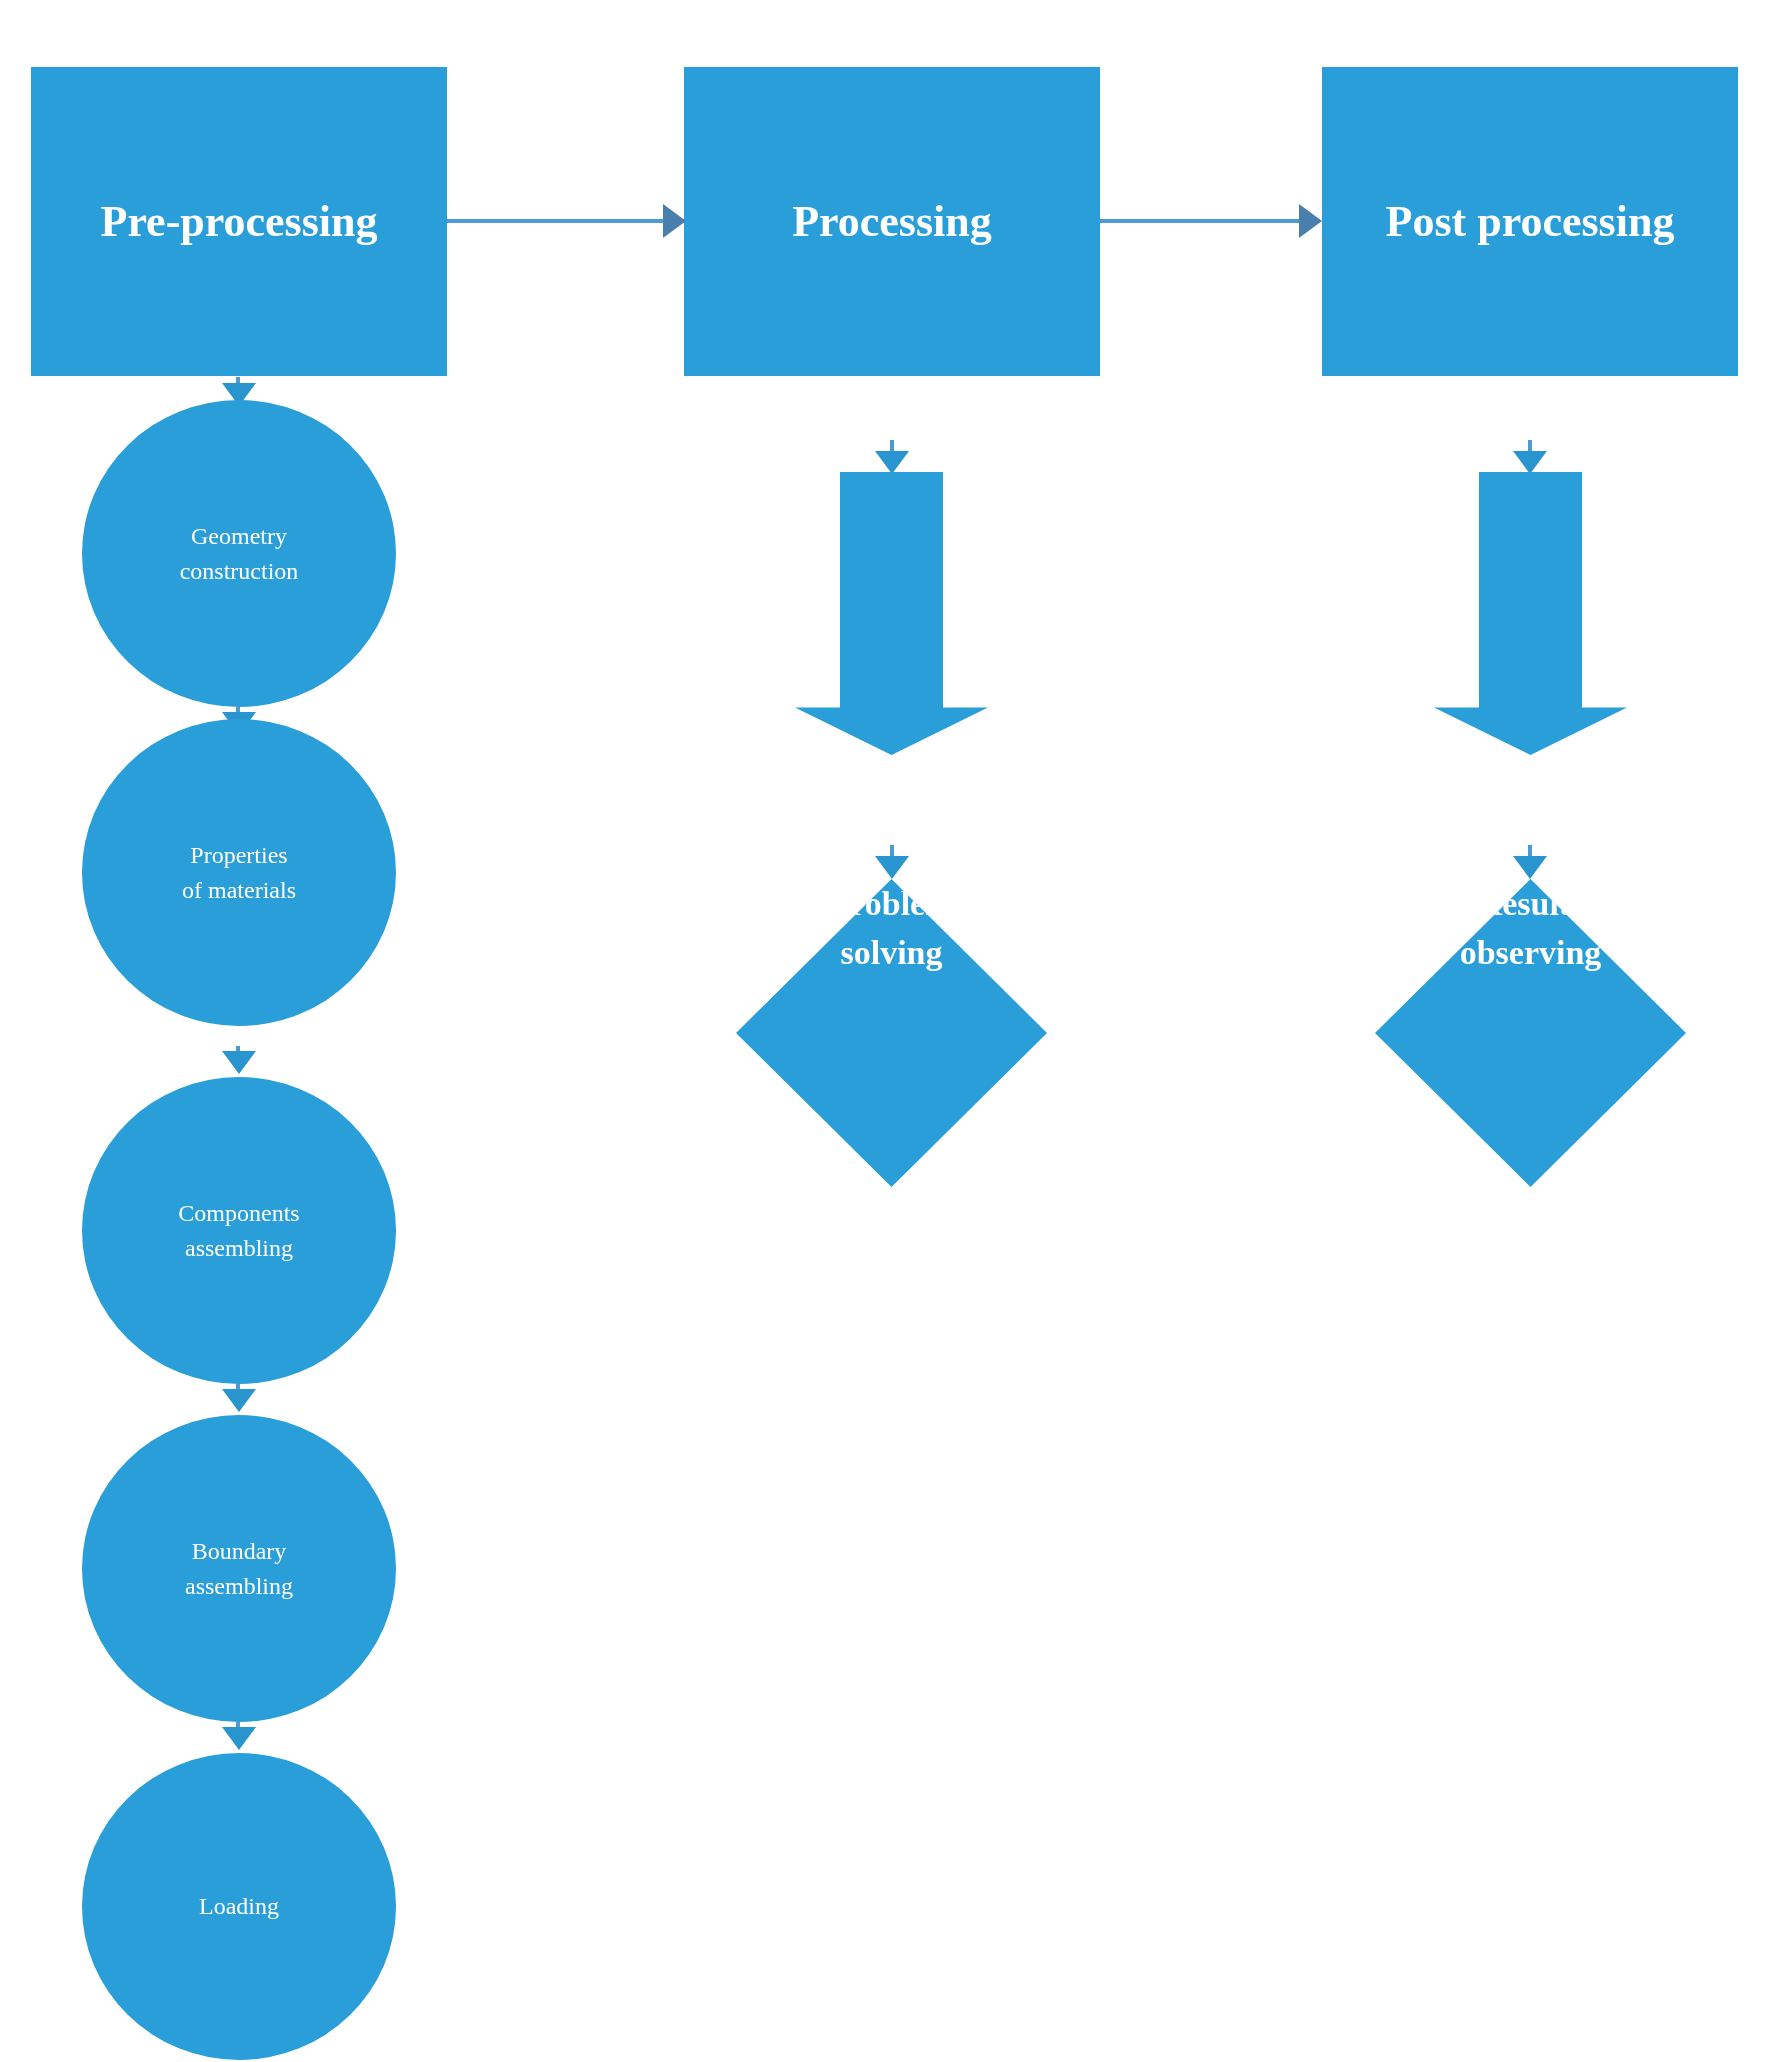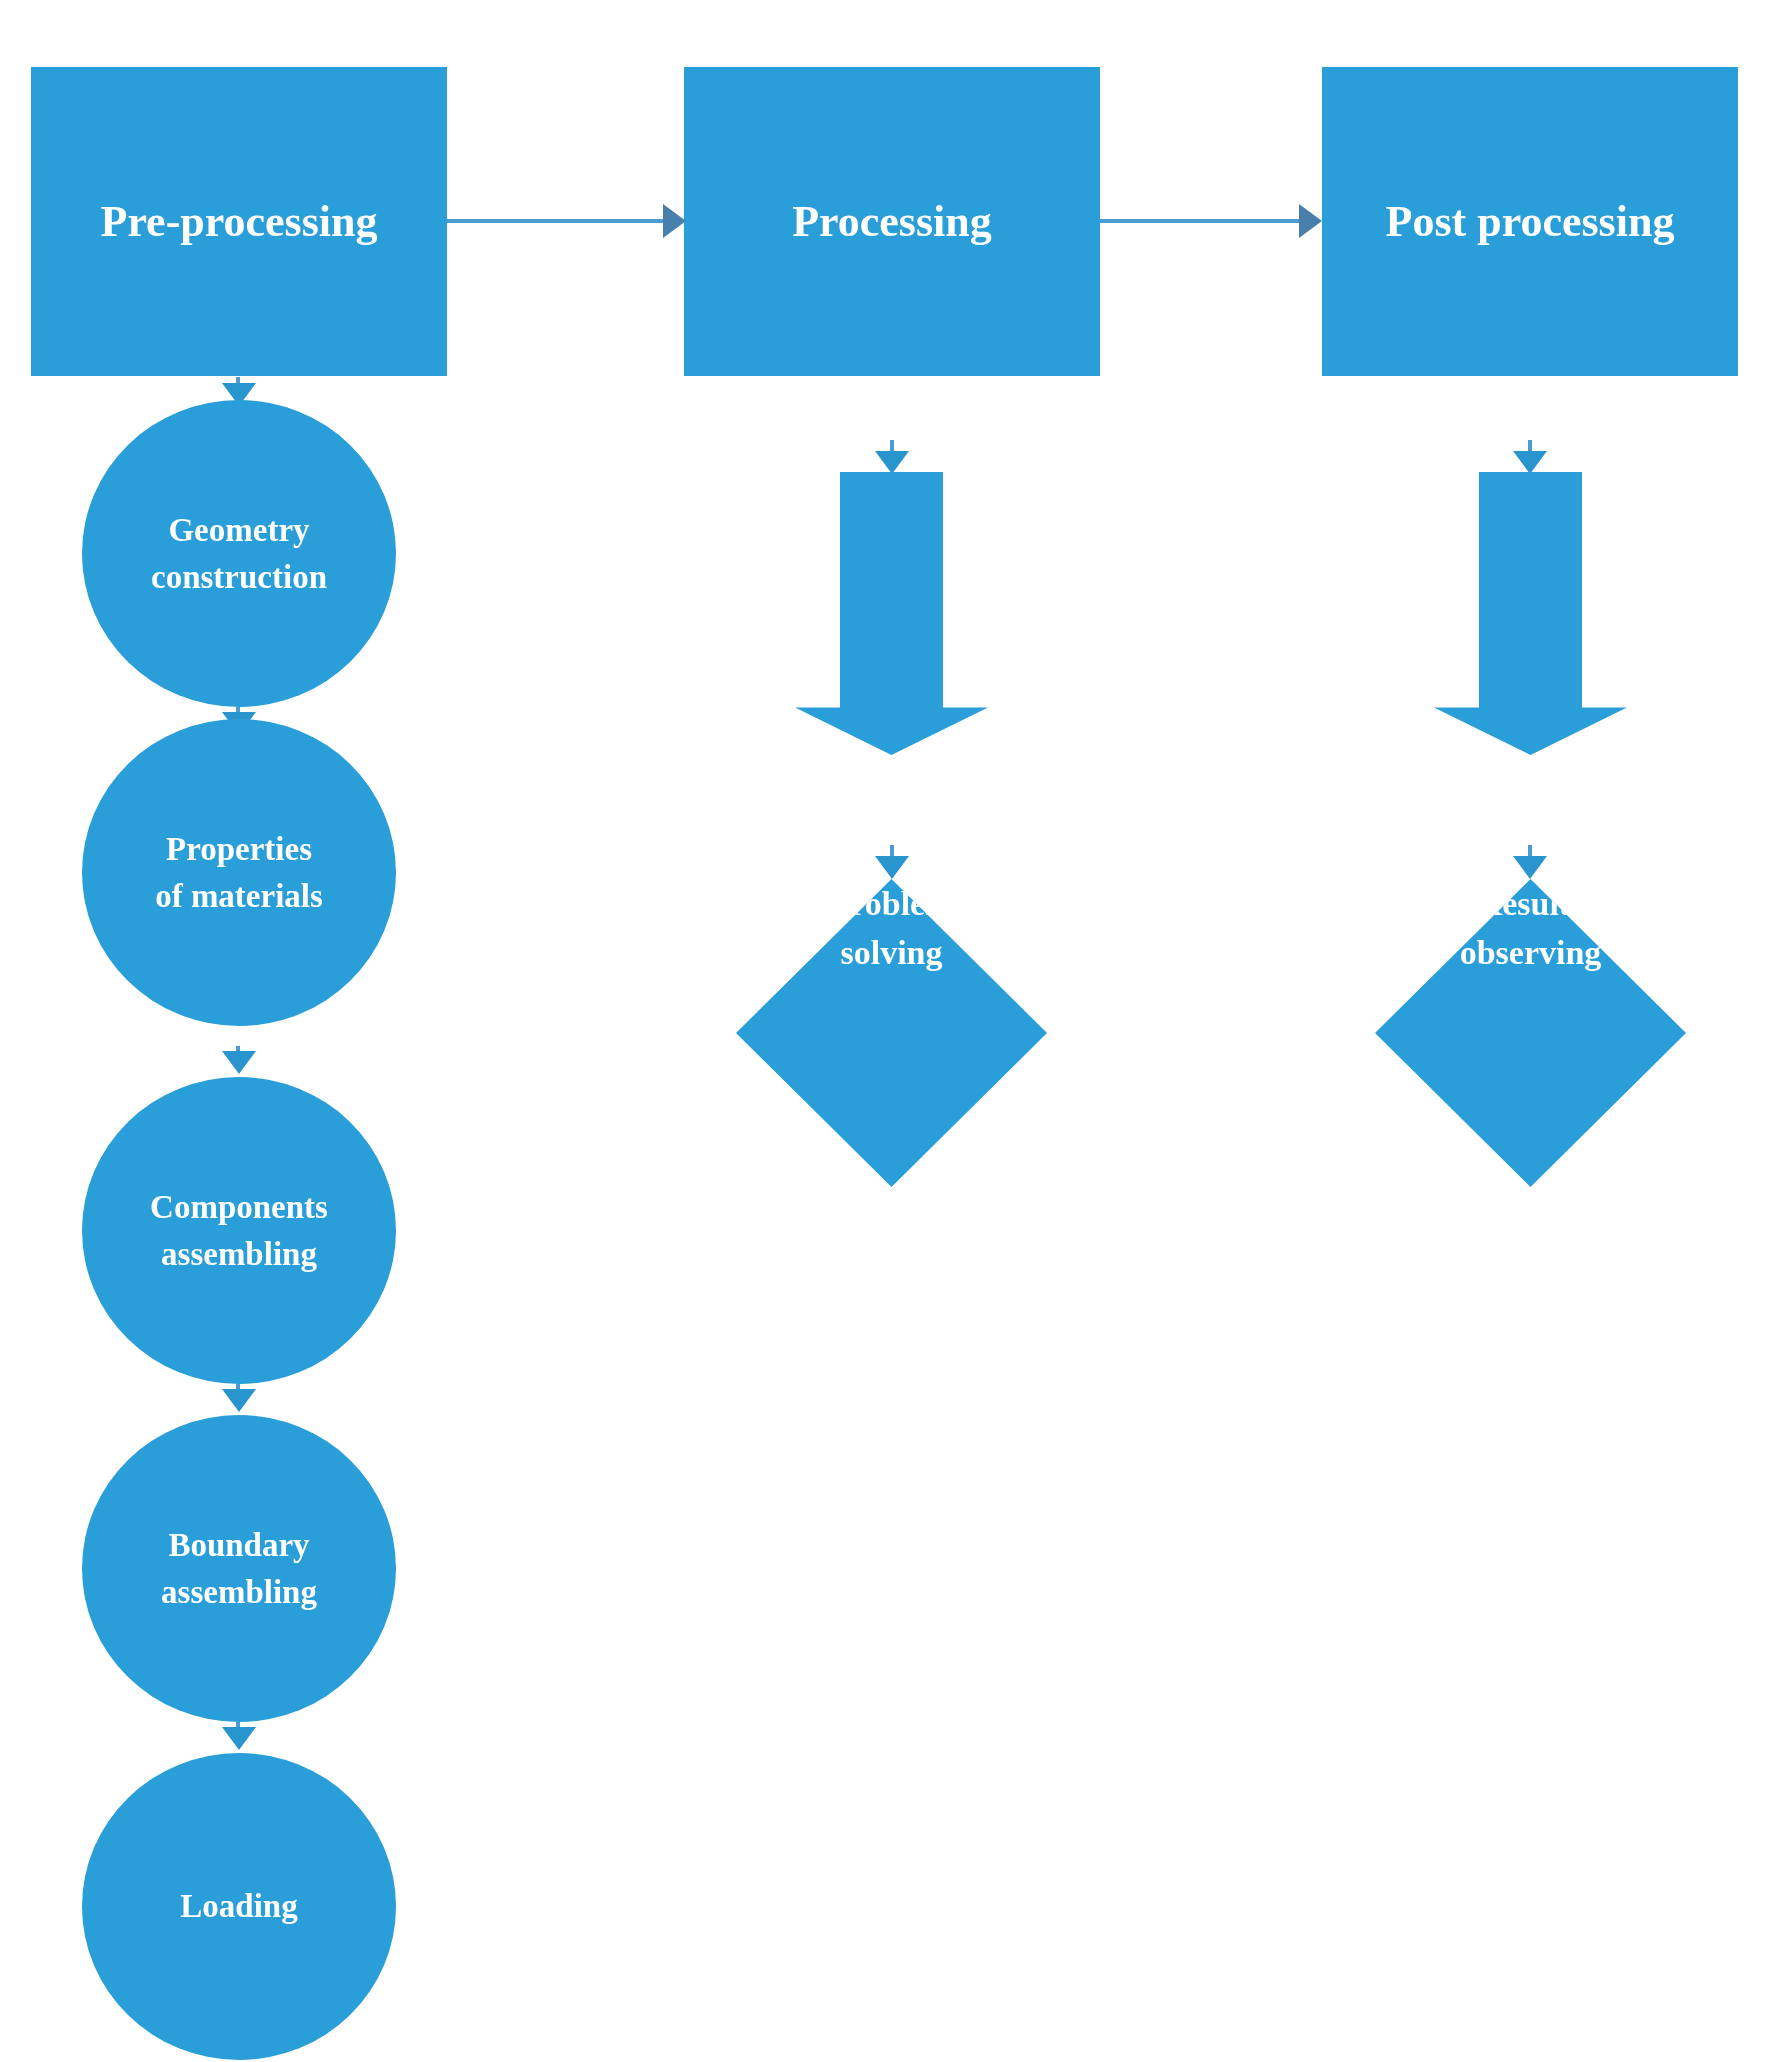--- a/index.html
+++ b/index.html
@@ -39,21 +39,21 @@
   }
   #hhead-1{left:663px;}
   #hhead-2{left:1299px;}
 
   
   .step-circle{
     position:absolute;left:82px;width:314px;height:307px;border-radius:50%;
     background:var(--blue);display:flex;align-items:center;justify-content:center;
   }
   .step-label{
-    color:var(--txt);font-weight:bold;font-size:33px;line-height:1.42;
+    color:var(--txt);font-weight:normal;font-size:24px;line-height:1.42;
     text-align:center;white-space:pre-line;
   }
   #circ-0{top:368px;}
   #circ-1{top:687px;}
   #circ-2{top:1045px;justify-content:center;}
   #circ-3{top:1383px;}
   #circ-4{top:1721px;}
 
   
   .v-stem{position:absolute;width:4.1px;background:var(--line);}

